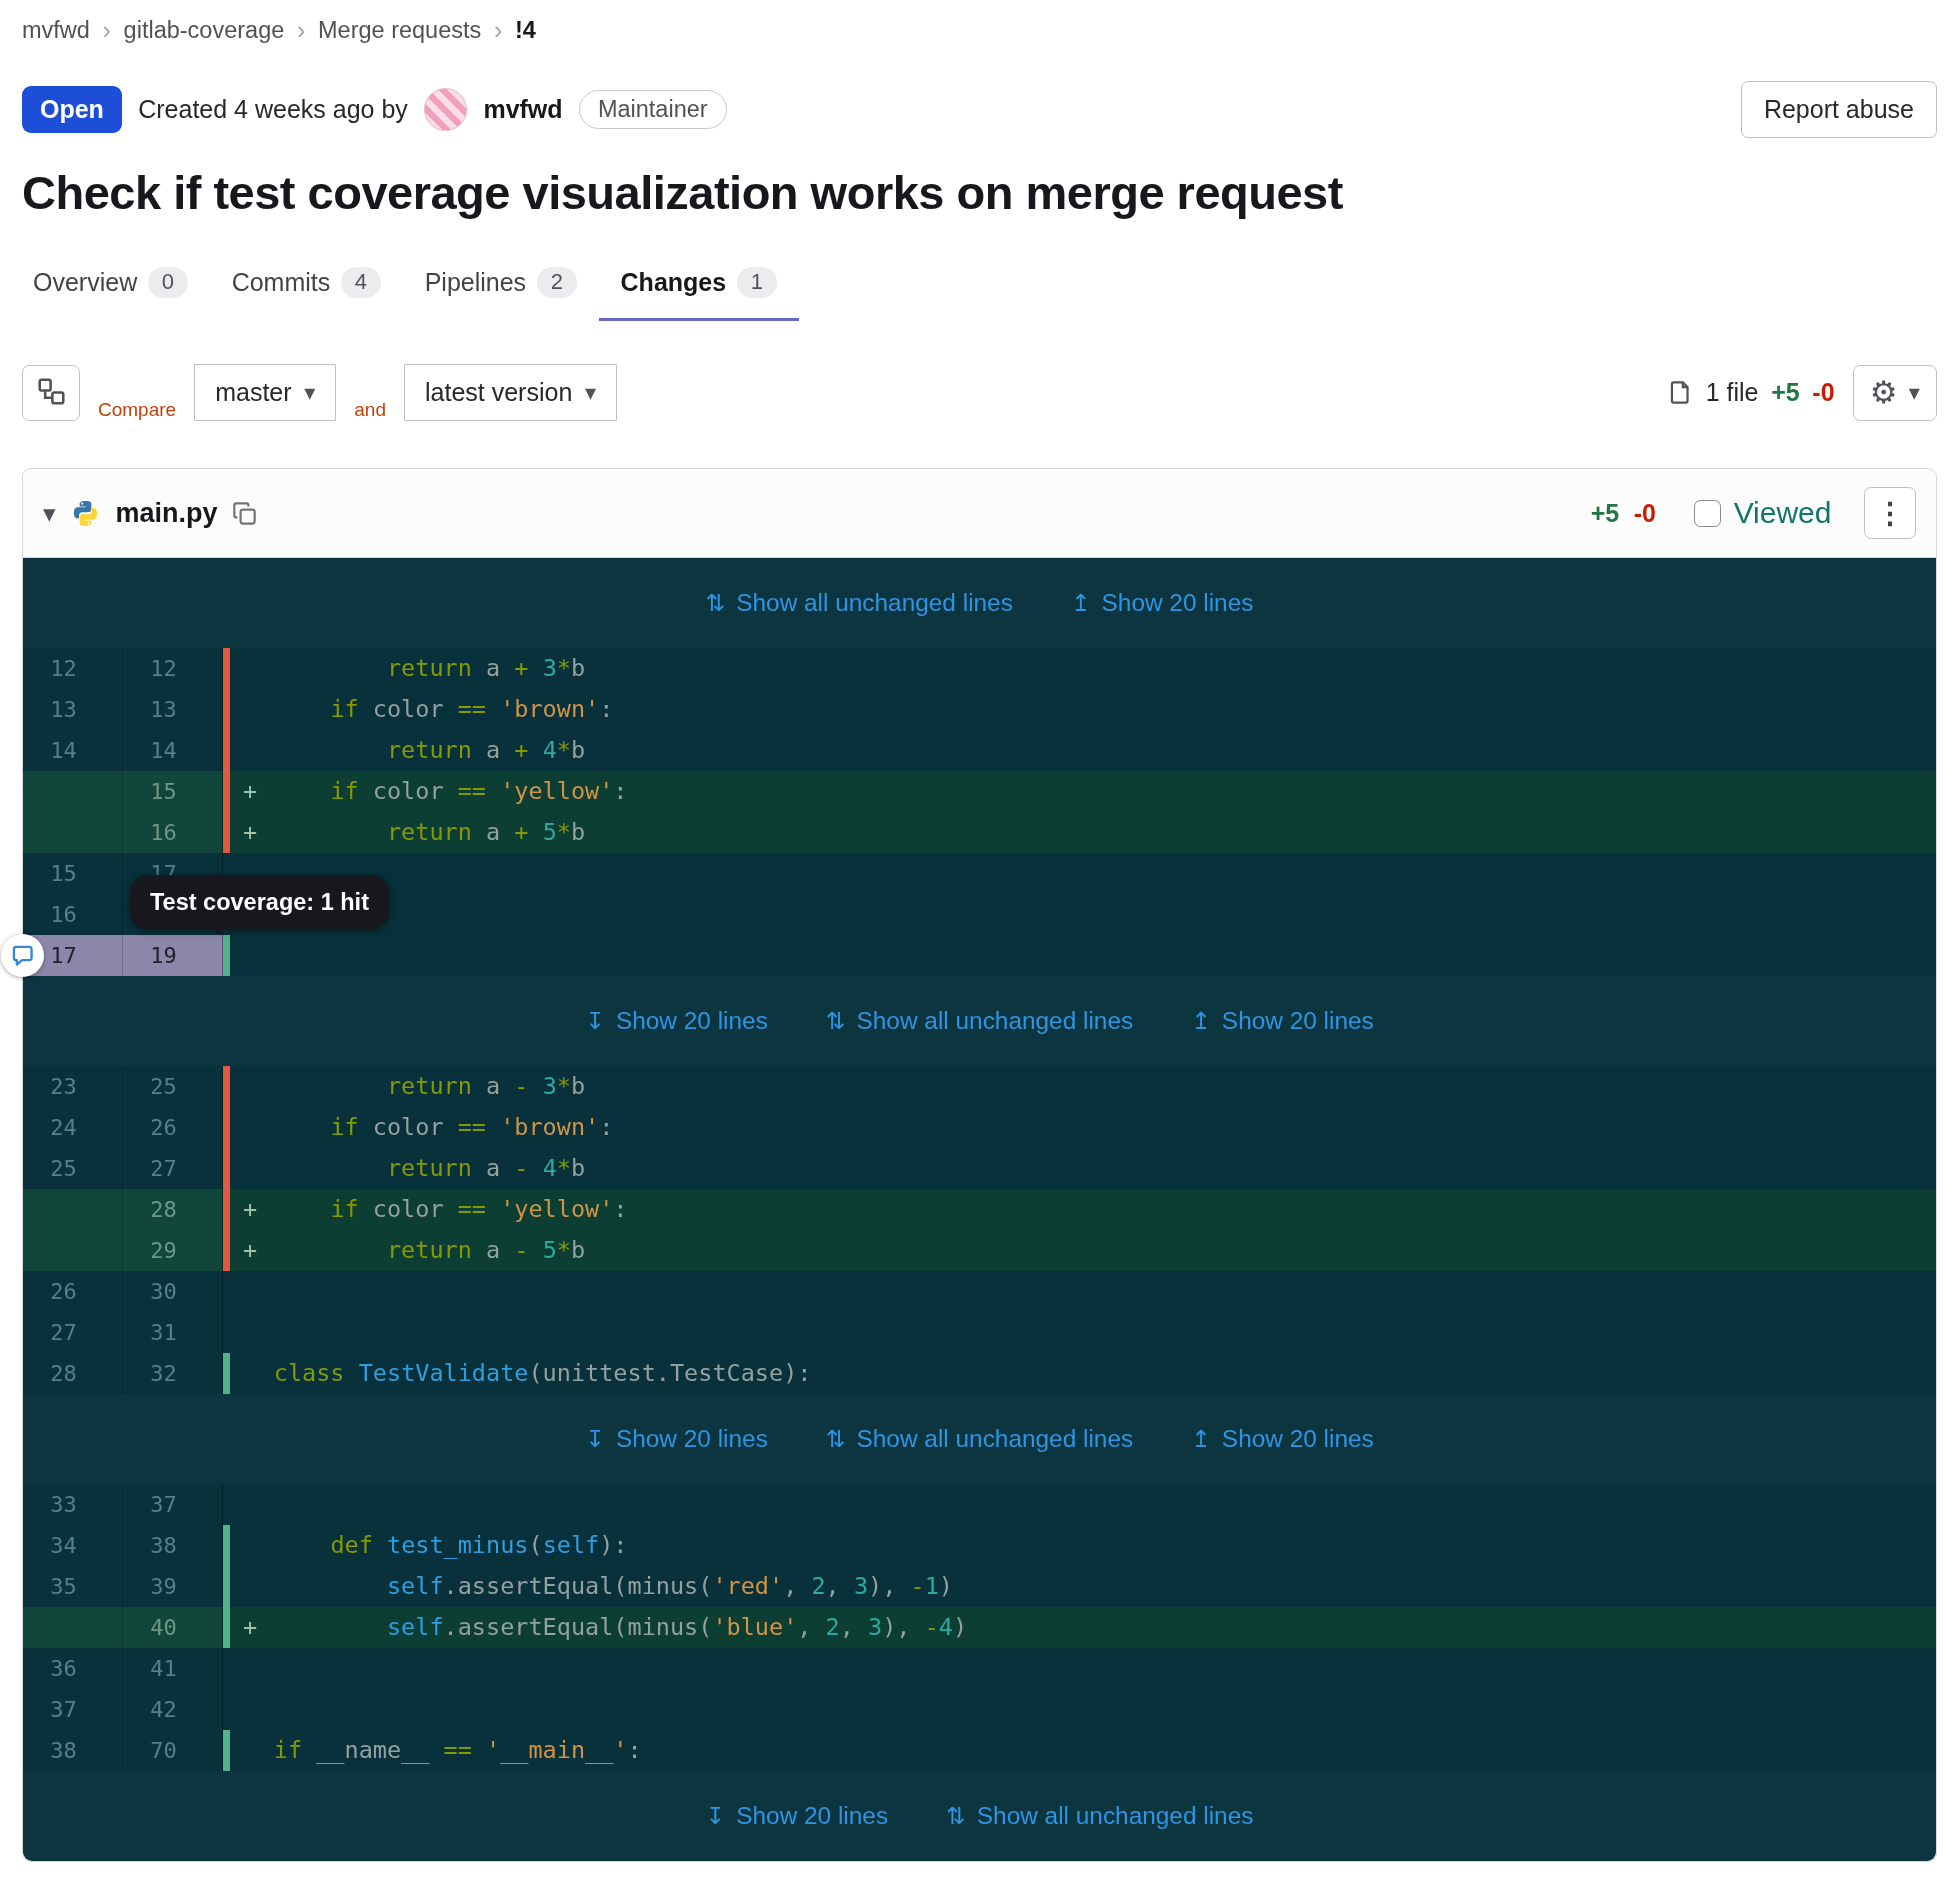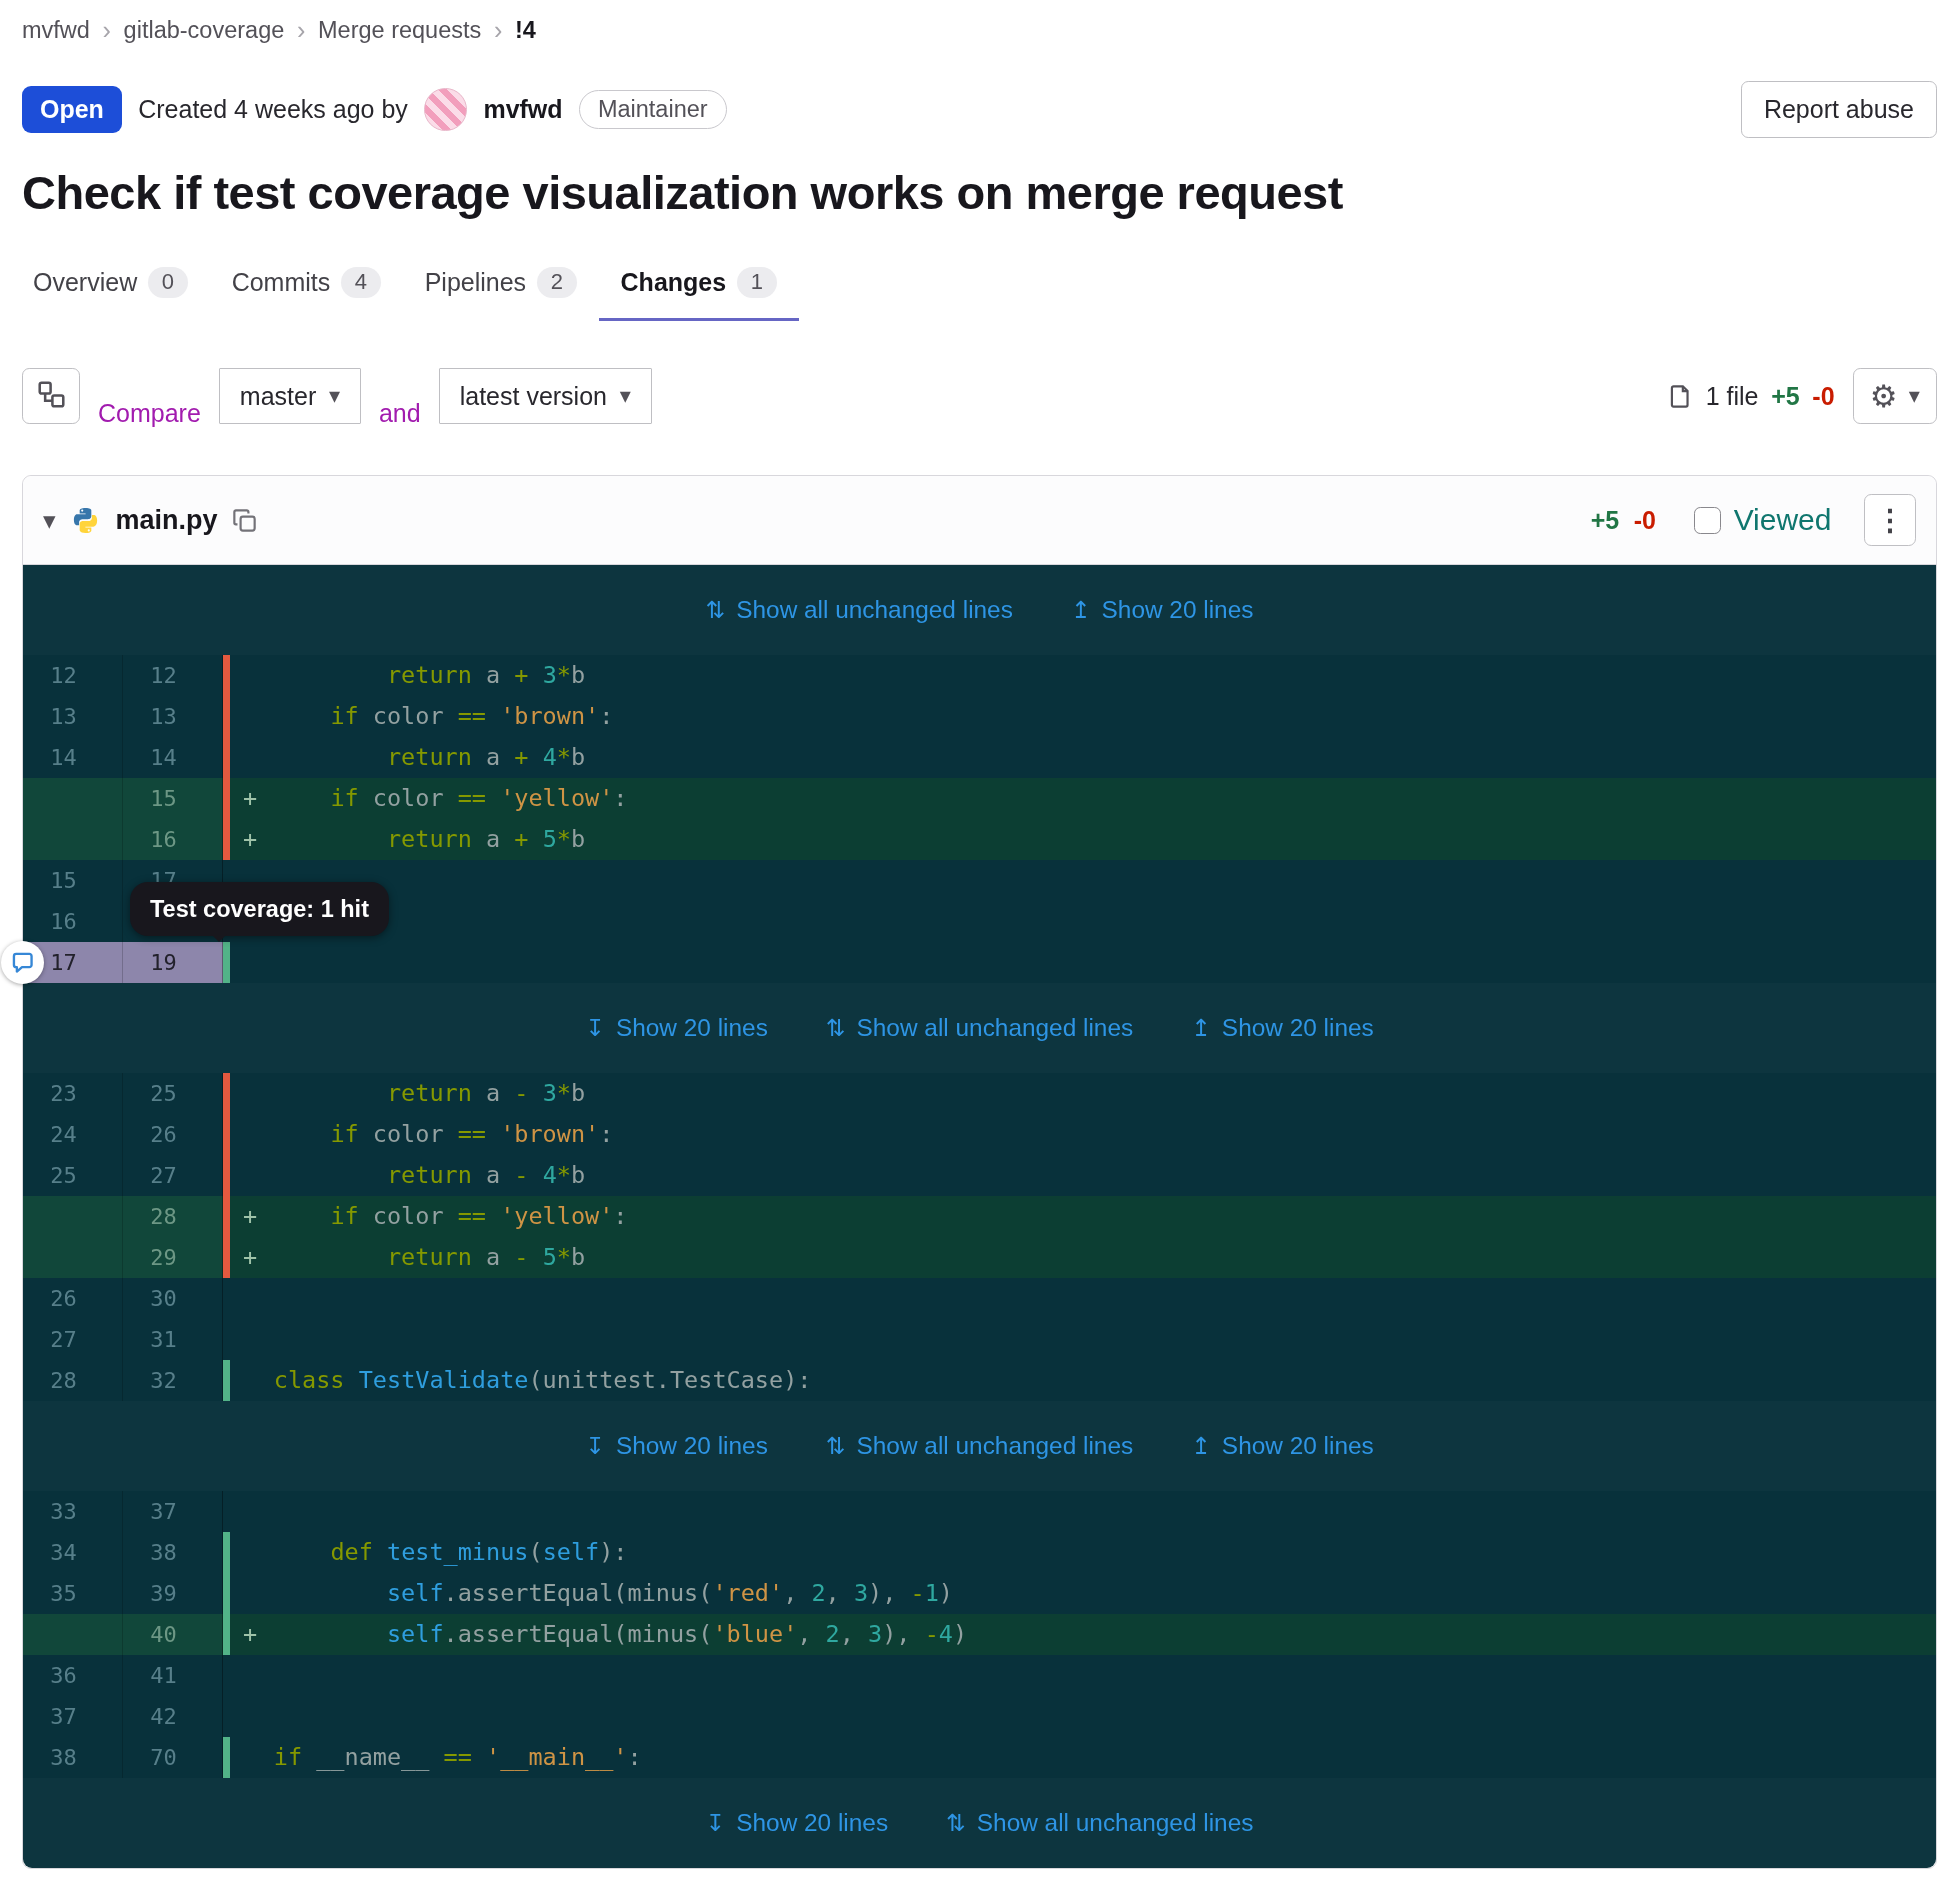--- a/index.html
+++ b/index.html
@@ -32,21 +32,21 @@
   .tabs { display:flex; align-items:stretch; margin-top:27px; }
   .tab { display:flex; align-items:center; gap:11px; padding:20px 22px; font-size:25px; color:#434248; cursor:pointer; border-bottom:3.6px solid transparent; }
   .tab.active { color:#18171d; font-weight:700; border-bottom-color:#6666c4; }
   .tab:first-child { padding-left:11px; }
   .count-pill { background:#ececef; color:#535158; font-size:22px; padding:2.7px 13.6px; border-radius:904px; font-weight:400; }
 
   
   .compare-bar { display:flex; align-items:center; gap:18px; margin-top:43px; }
   .icon-btn { border:0.9px solid #bfbfc3; background:#fff; border-radius:7.2px; display:flex; align-items:center; justify-content:center; cursor:pointer; }
   .compare-tree-btn { width:58px; height:56px; }
-  .compare-label { font-size:25px; color:#a21caf;margin-top:35px; }
+  .compare-label { font-size:19px; color:#c2410c;margin-top:35px; }
   .dropdown-btn { border:0.9px solid #bfbfc3; background:#fff; border-radius:1px; font-size:25px; color:#28272d; padding:12.7px 20px; display:flex; align-items:center; gap:12.7px; cursor:pointer; font-family:inherit; }
   .caret { font-size:22px; color:#535158; line-height:1; }
   .compare-spacer { flex:1; }
   .file-stats { display:flex; align-items:center; gap:12.7px; font-size:25px; color:#28272d; }
   .stat-add { color:#217645; font-weight:700; }
   .stat-del { color:#c91c00; font-weight:700; }
   .gear-btn { height:56px; padding:0 16.3px; gap:11px; }
   .gear-glyph { font-size:31px; color:#535158; line-height:1; }
 
   

